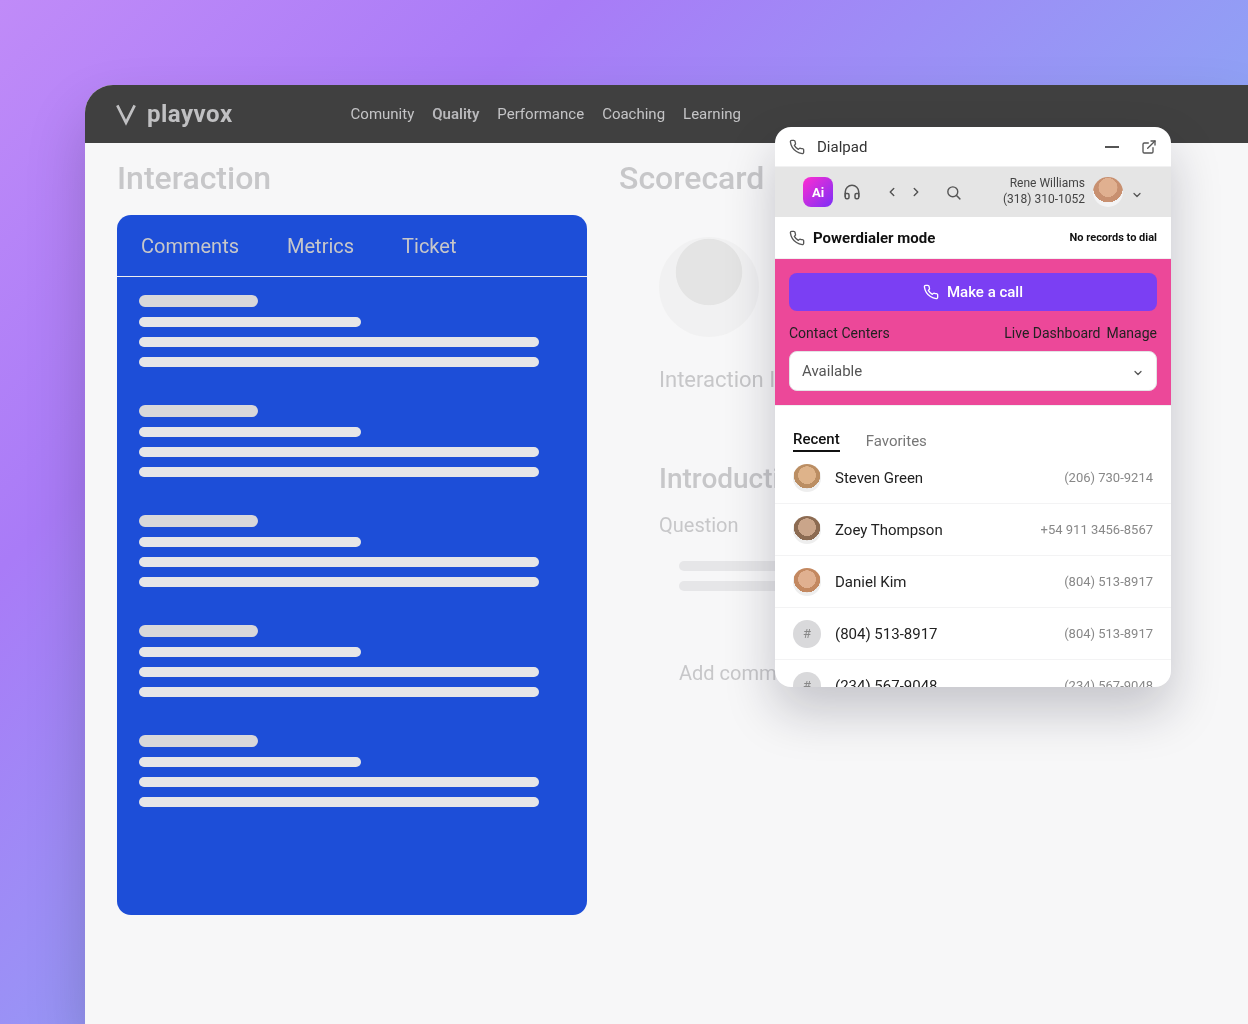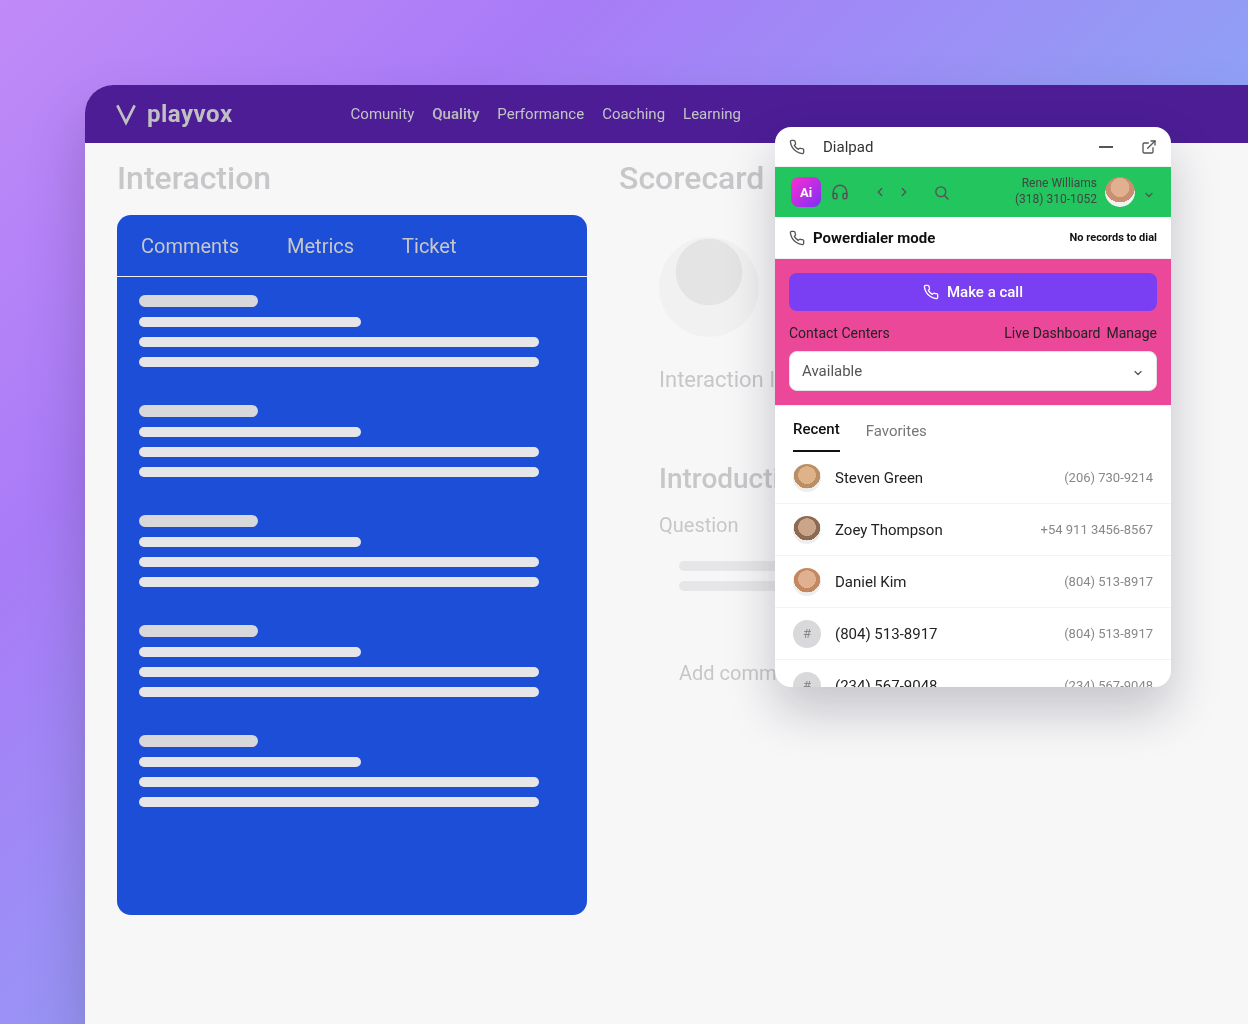--- a/index.html
+++ b/index.html
@@ -22,21 +22,21 @@
   border-radius: 28px 0 0 0;
   box-shadow: 0 30px 60px rgba(0,0,0,.18);
   overflow: hidden;
 }
 .playvox-topbar {
   height: 58px;
   padding: 0 28px;
   display: flex;
   align-items: center;
   gap: 34px;
-  background: #4c1d95;
+  background: #404040;
 }
 .playvox-logo { display: flex; align-items: center; gap: 8px; color: #c0c0c2; font-weight: 700; font-size: 24px; letter-spacing: .5px; }
 .playvox-logo .mark {
   width: 26px; height: 26px;
   display: flex; align-items: center; justify-content: center;
 }
 .playvox-logo .mark svg { width: 100%; height: 100%; }
 .pv-nav { display: flex; gap: 18px; margin-left: 84px; }
 .pv-nav span { color: #c4c4c6; font-size: 15px; }
 .pv-nav span.active { color: #b8b8bb; font-weight: 600; }
@@ -103,35 +103,35 @@
   box-shadow: 0 24px 50px rgba(20,20,40,.22);
   overflow: hidden;
   display: flex;
   flex-direction: column;
 }
 .dp-titlebar {
   height: 40px;
   display: flex;
   align-items: center;
   padding: 0 14px;
-  gap: 18px;
+  gap: 12px;
   border-bottom: 1px solid #f1f1f2;
 }
 .dp-titlebar .title { font-size: 15px; color: #333; }
 .dp-titlebar .spacer { flex: 1; }
 .icon { display:inline-flex; align-items:center; justify-content:center; }
 .icon svg { display:block; }
 .icon-gray svg { stroke:#555; }
 .minimize { width: 14px; height: 2px; background:#555; }
 .dp-header {
-  background: #22c55e;
+  background: #e5e5e5;
   height: 50px;
   display: flex;
   align-items: center;
-  padding: 0 16px;
+  padding: 0 28px;
   gap: 10px;
 }
 .ai-badge {
   width: 30px; height: 30px; border-radius: 8px;
   background: linear-gradient(135deg,#ff2dd1,#7b2ff7);
   color:#fff; font-weight:700; font-size:13px;
   display:flex;align-items:center;justify-content:center;
 }
 .dp-header .nav-arrow { color:#777; cursor:pointer; }
 .dp-user { display:flex; align-items:center; gap:8px; margin-left:auto; }
@@ -151,21 +151,21 @@
 }
 .cc-row { display:flex; justify-content:space-between; margin-top:14px; font-size:14px; color:#222; }
 .cc-row .links { display:flex; gap:6px; }
 .cc-row .links span { color:#222; }
 .avail-select {
   width:100%; height:40px; margin-top:10px; border:1px solid #e3e3e5; border-radius:8px;
   background:#fff; padding:0 12px; display:flex;align-items:center;justify-content:space-between;
   color:#555; font-size:15px; cursor:pointer;
 }
 .dp-tabs { display:flex; gap:26px; padding:0 18px; height:46px; align-items:flex-end; }
-.dp-tabs .t { padding-bottom:12px; font-size:15px; color:#777; cursor:pointer; }
+.dp-tabs .t { padding-bottom:2px; font-size:15px; color:#777; cursor:pointer; }
 .dp-tabs .t.active { color:#111; border-bottom:2px solid #111; font-weight:500; }
 .dp-list { flex:1; overflow:hidden; }
 .dp-item {
   display:flex; align-items:center; height:52px; padding:0 18px; gap:14px;
   border-bottom:1px solid #f3f3f4; cursor:pointer;
 }
 .dp-item .av { width:28px;height:28px;border-radius:50%; background:#d9d9db; flex-shrink:0; display:flex;align-items:center;justify-content:center; font-size:13px;color:#888; }
 .dp-item .av.photo1 { background: radial-gradient(circle at 50% 40%,#deb38a 0 40%,#bb8e63 41% 60%,#eee 61% 100%); }
 .dp-item .av.photo2 { background: radial-gradient(circle at 50% 40%,#caa58a 0 40%,#8c6b52 41% 60%,#eee 61% 100%); }
 .dp-item .av.photo3 { background: radial-gradient(circle at 50% 40%,#e0b090 0 40%,#c38860 41% 60%,#eee 61% 100%); }

